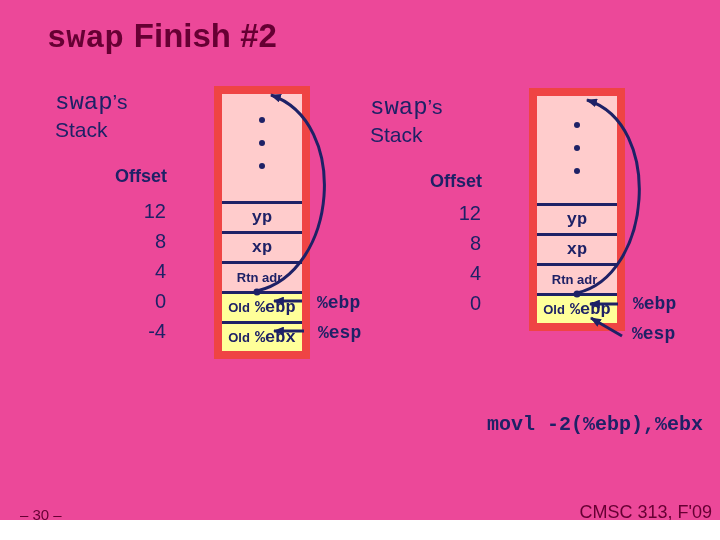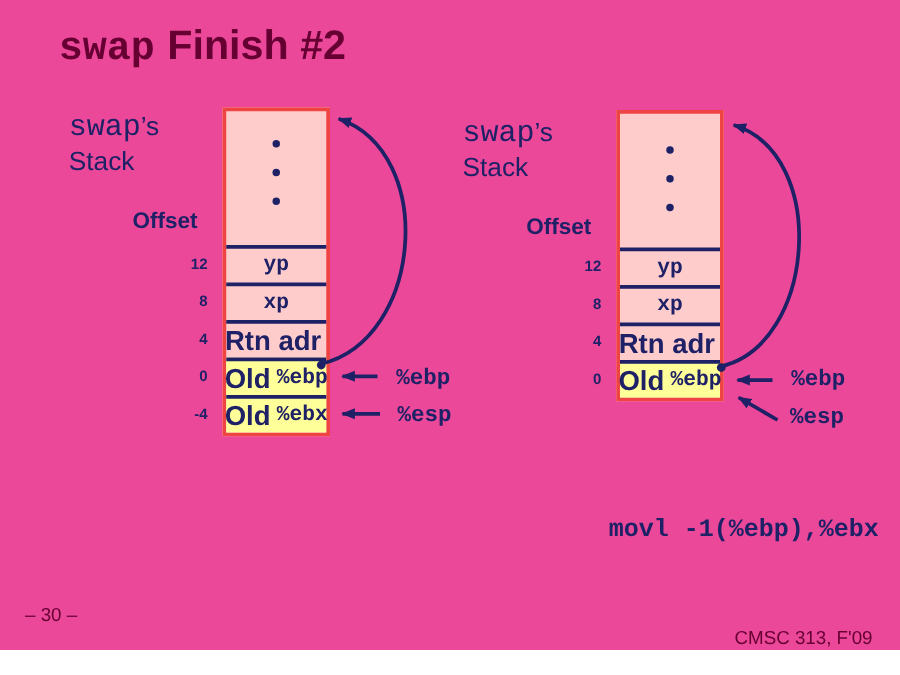--- a/index.html
+++ b/index.html
@@ -18,72 +18,72 @@
   .title .title-rest { margin-left:10px; }
 
   
   .stack-label {
     position:absolute; color:#1E2166; font-weight:normal;
     font-size:21px; line-height:27px; white-space:nowrap;
   }
   .stack-label .label-code { font-size:24px; }
 
   .offset-label {
-    position:absolute; width:70px; text-align:center; color:#1E2166;
+    position:absolute; width:70px; text-align:right; color:#1E2166;
     font-weight:bold; font-size:18px;
   }
 
   
   .stack-box {
-    position:absolute; width:80px; background:#FFCCCC; border:3px solid #ef4444;
+    position:absolute; width:80px; background:#FFCCCC; border:8px solid #ef4444;margin-left:36px;
   }
   .stack-filler { position:relative; }
   .dots {
     position:absolute; left:0; right:0; display:flex; flex-direction:column;
     align-items:center; gap:17px;
   }
   .dot { width:6px; height:6px; background:#1E2166; border-radius:50%; }
   .stack-row {
     height:27px; border-top:3px solid #1E2166; display:flex; align-items:center;
     justify-content:center; color:#1E2166; font-weight:bold; white-space:nowrap;
   }
   .stack-row.yellow { background:#FFFF99;align-items:center; }
-  .row-sans { font-size:22px; margin-right:5px; }
+  .row-sans { font-size:13px; margin-right:5px; }
   .row-mono { font-size:17px; }
   .row-sans:empty { display:none; margin:0; }
   .row-mono:empty { display:none; }
 
   
   .offset-col { position:absolute; width:45px; }
   .offset-num {
     height:30px; line-height:30px; text-align:right; color:#1E2166;
-    font-weight:bold; font-size:12px;
+    font-weight:normal; font-size:20px;
   }
 
   
   .ptr {
     position:absolute; color:#1E2166; font-weight:bold; font-size:18px;
     white-space:nowrap;
   }
 
   
   .code-block {
     position:absolute; left:487px; top:372px; color:#1E2166; font-weight:bold;
     font-size:20px; line-height:21px; white-space:pre;
   }
   .code-line.underline {
     text-decoration:underline; text-decoration-thickness:2px; text-underline-offset:3px;
   }
 
   
   .footer-page {
-    position:absolute; left:20px; top:484px; color:#660033; font-size:15px;
+    position:absolute; left:20px; top:506px; color:#660033; font-size:15px;
   }
   .footer-course {
-    position:absolute; right:22px; top:502px; color:#660033; font-size:15px;
+    position:absolute; right:8px; top:502px; color:#660033; font-size:18px;
   }
 
   .arrow-layer { position:absolute; left:0; top:0; pointer-events:none; }
 </style>
 </head>
 <body>
 
 <div class="slide">
 
   <div class="title">
@@ -169,21 +169,21 @@
     <div class="stack-row yellow">
       <span class="row-sans">Old</span>
         <span class="mono row-mono">%ebp</span>
     </div>
   </div>
 
   <div class="ptr mono" style="left:633px; top:294px;">%ebp</div>
   <div class="ptr mono" style="left:632px; top:324px;">%esp</div>
 
   <div class="code-block mono">
-    <div class="code-line">movl -1(%ebp),%ebx</div>
+    <div class="code-line">movl -2(%ebp),%ebx</div>
     
     
   </div>
 
   <div class="footer-page">– 30 –</div>
   <div class="footer-course">CMSC 313, F'09</div>
 
   <svg class="arrow-layer" width="720" height="540" viewBox="0 0 720 540">
     <defs>
       <marker id="arrow" viewBox="0 0 10 8" markerWidth="11" markerHeight="9" refX="9" refY="4" orient="auto" markerUnits="userSpaceOnUse">

